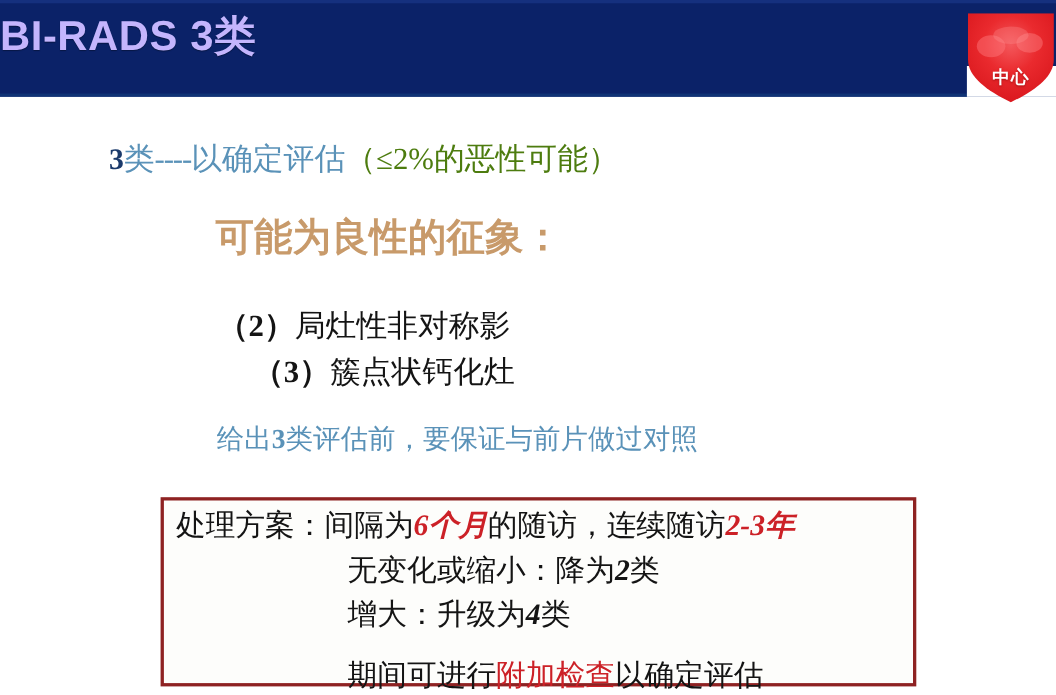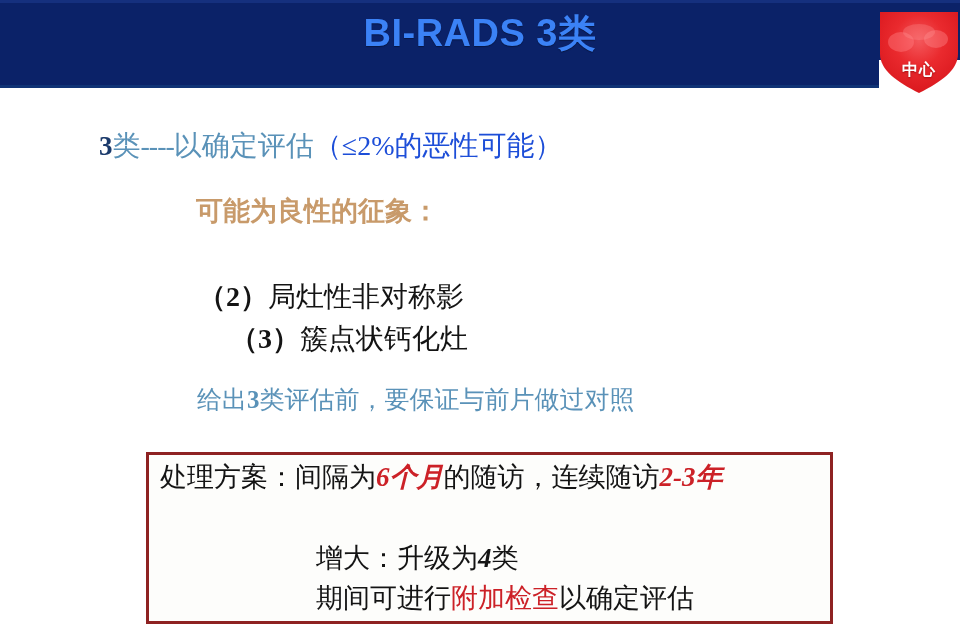--- a/index.html
+++ b/index.html
@@ -39,22 +39,22 @@
     left: 0; bottom: 0; right: 0;
     height: 3px;
     background: #123a7a;
     opacity: .7;
   }
   .header-title {
     position: absolute;
     left: 0;
     top: 13px;
     width: 960px;
-    text-align: center;
-    color: #3b82f6;
+    text-align: left;
+    color: #c4b5fd;
     font-family: "Liberation Sans", "DejaVu Sans", sans-serif;
     font-weight: bold;
     font-size: 38px;
     letter-spacing: 0.5px;
     line-height: 1.1;
     text-shadow: 0 1px 1px rgba(0,0,0,.35);
   }
 
   
   .logo-wrap {
@@ -95,36 +95,36 @@
   }
 
   
   .line {
     position: absolute;
     white-space: nowrap;
     line-height: 1.15;
   }
   .txt-blue   { color: #5a92b8; }
   .txt-navy   { color: #1b3a6b; font-weight: bold; }
-  .txt-dark   { color: #1d4ed8; }
+  .txt-dark   { color: #4d7c0f; }
   .txt-tan    { color: #c89a6a; }
   .txt-boxred { color: #cc2127; }
 
   .l1 {
     left: 99px;
     top: 130px;
     font-size: 28px;
   }
   .l1 .num { font-weight: bold; font-size: 27px; }
   .l1 .dash { letter-spacing: -1px; }
 
   .l2 {
     left: 196px;
     top: 196px;
-    font-size: 27px;
+    font-size: 35px;
     font-weight: bold;
   }
 
   .item {
     left: 198px;
     font-size: 28px;
     color: #141414;
   }
   .item .idx { font-weight: bold; }
   .i1 { top: 239px; }
@@ -152,21 +152,21 @@
   .box-line {
     position: absolute;
     white-space: nowrap;
     font-size: 27px;
     color: #141414;
     line-height: 1.15;
   }
   .bl1 { left: 160px; top: 462px; }
   .bl2 { left: 316px; top: 503px; }
   .bl3 { left: 316px; top: 543px; }
-  .bl4 { left: 316px; top: 583px; text-align: center; }
+  .bl4 { left: 316px; top: 599px; text-align: center; }
   .box-line .b { font-weight: bold; font-style: italic; }
 </style>
 </head>
 <body>
 
 <div id="slide">
 
   <div class="header-bar">
     <div class="header-title">BI-RADS 3类</div>
   </div>
@@ -205,20 +205,23 @@
   <div class="line l3 txt-blue">
     <span>给出</span><span class="b">3</span><span>类评估前，要保证与前片做过对照</span>
   </div>
 
   <div class="red-box"></div>
 
   <div class="box-line bl1">
     <span>处理方案：</span><span>间隔为</span><span class="txt-boxred b">6个月</span><span>的随访，连续随访</span><span class="txt-boxred b">2-3年</span>
   </div>
 
+  <div class="box-line bl2">
+    <span>无变化或缩小：降为</span><span class="b">2</span><span>类</span>
+  </div>
 
   <div class="box-line bl3">
     <span>增大：升级为</span><span class="b">4</span><span>类</span>
   </div>
 
   <div class="box-line bl4">
     <span>期间可进行</span><span class="txt-boxred">附加检查</span><span>以确定评估</span>
   </div>
 
 </div>

